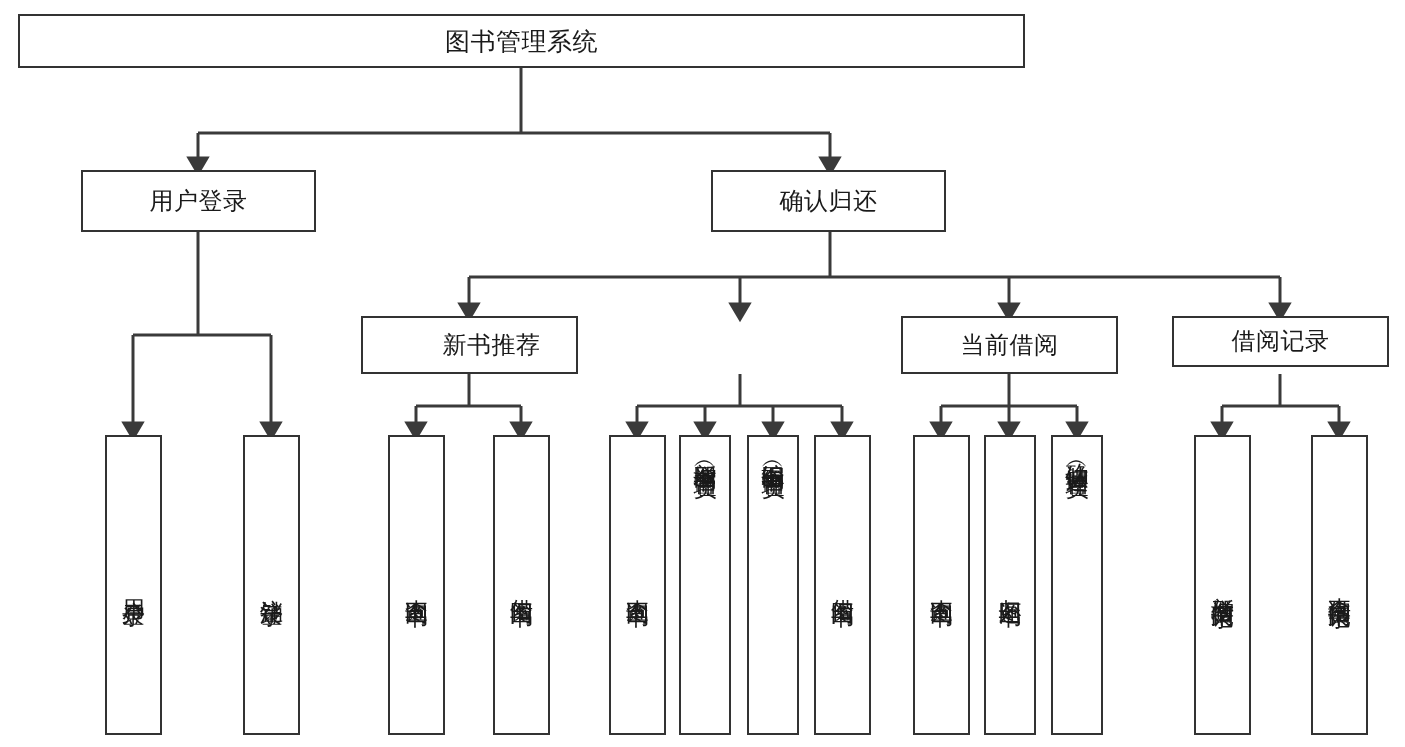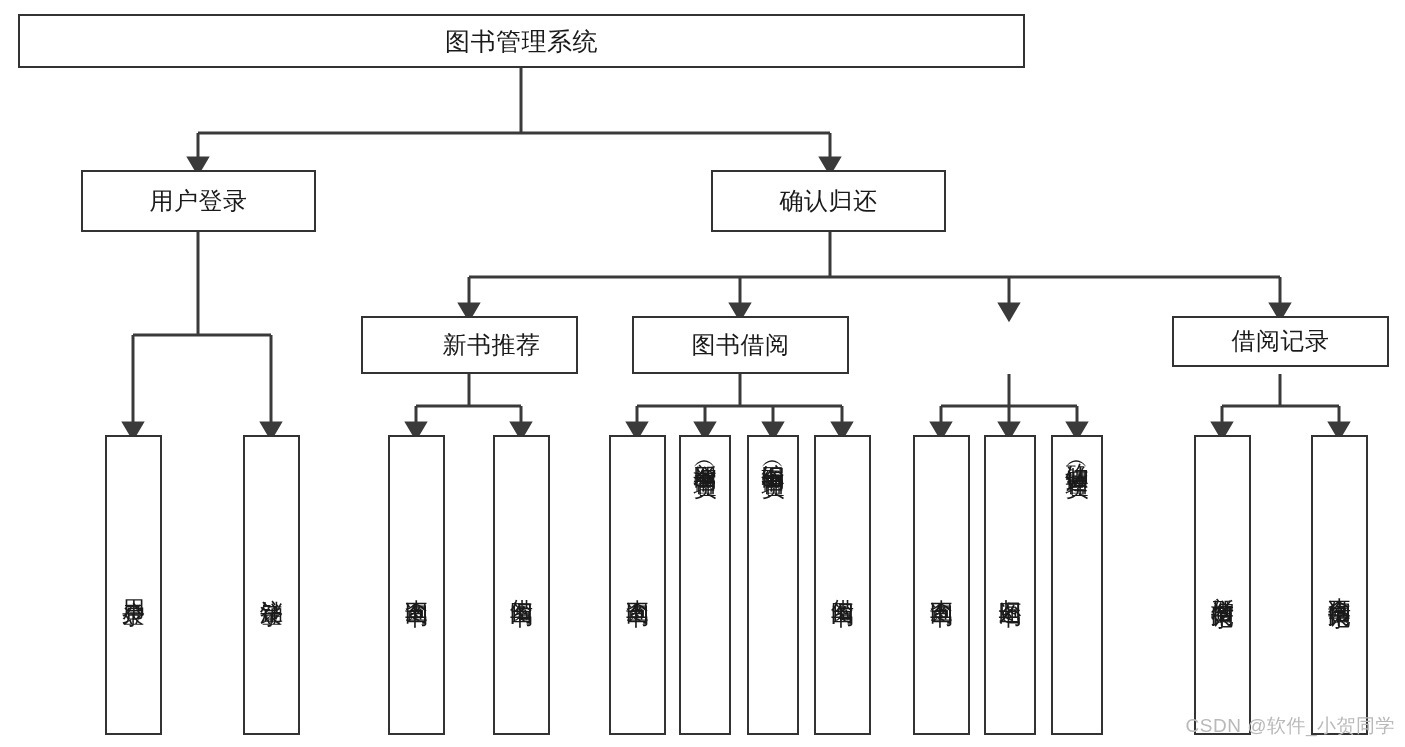--- a/index.html
+++ b/index.html
@@ -141,22 +141,22 @@
   <div class="node horizontal" style="left:81px; top:170px; width:235px; height:62px;">
     <span class="node-label">用户登录</span>
   </div>
   <div class="node horizontal" style="left:711px; top:170px; width:235px; height:62px;">
     <span class="node-label">确认归还</span>
   </div>
 
   <div class="node horizontal" style="left:361px; top:316px; width:217px; height:58px;padding-left:44px;">
     <span class="node-label">新书推荐</span>
   </div>
-  <div class="node horizontal" style="left:632px; top:316px; width:217px; height:58px;">
-    <span class="node-label">图书借阅</span>
+  <div class="node horizontal" style="left:901px; top:316px; width:217px; height:58px;">
+    <span class="node-label">当前借阅</span>
   </div>
   <div class="node horizontal" style="left:1172px; top:316px; width:217px; height:51px;">
     <span class="node-label">借阅记录</span>
   </div>
 
   <div class="node vertical center-text" style="left:105px; top:435px; width:57px; height:300px;">
     <span class="node-label">用户登录</span>
   </div>
   <div class="node vertical center-text" style="left:243px; top:435px; width:57px; height:300px;">
     <span class="node-label">注销登录</span>
@@ -192,14 +192,13 @@
     <span class="node-label">确认归还（管理员）</span>
   </div>
 
   <div class="node vertical center-text" style="left:1194px; top:435px; width:57px; height:300px;">
     <span class="node-label">新增借阅记录</span>
   </div>
   <div class="node vertical center-text" style="left:1311px; top:435px; width:57px; height:300px;">
     <span class="node-label">查询借阅记录</span>
   </div>
 
-  <div id="watermark">CSDN @软件_小贺同学</div>
 </div>
 
 </body></html>

